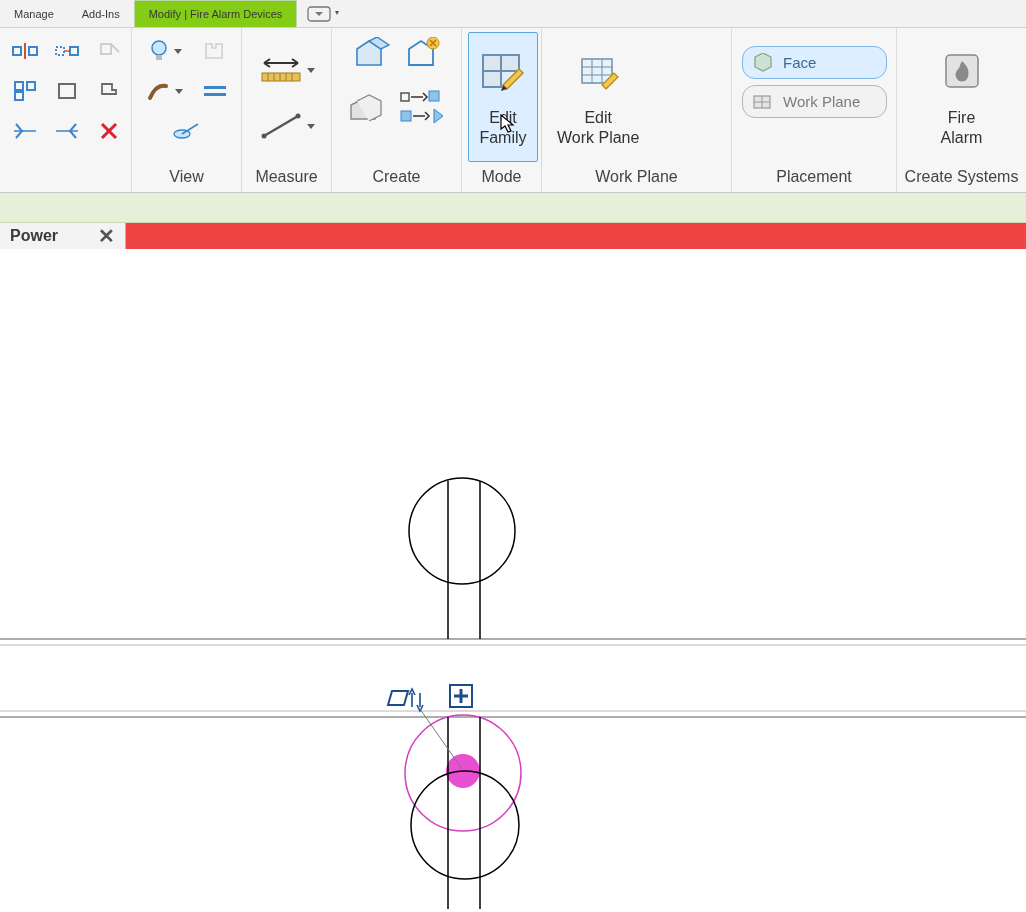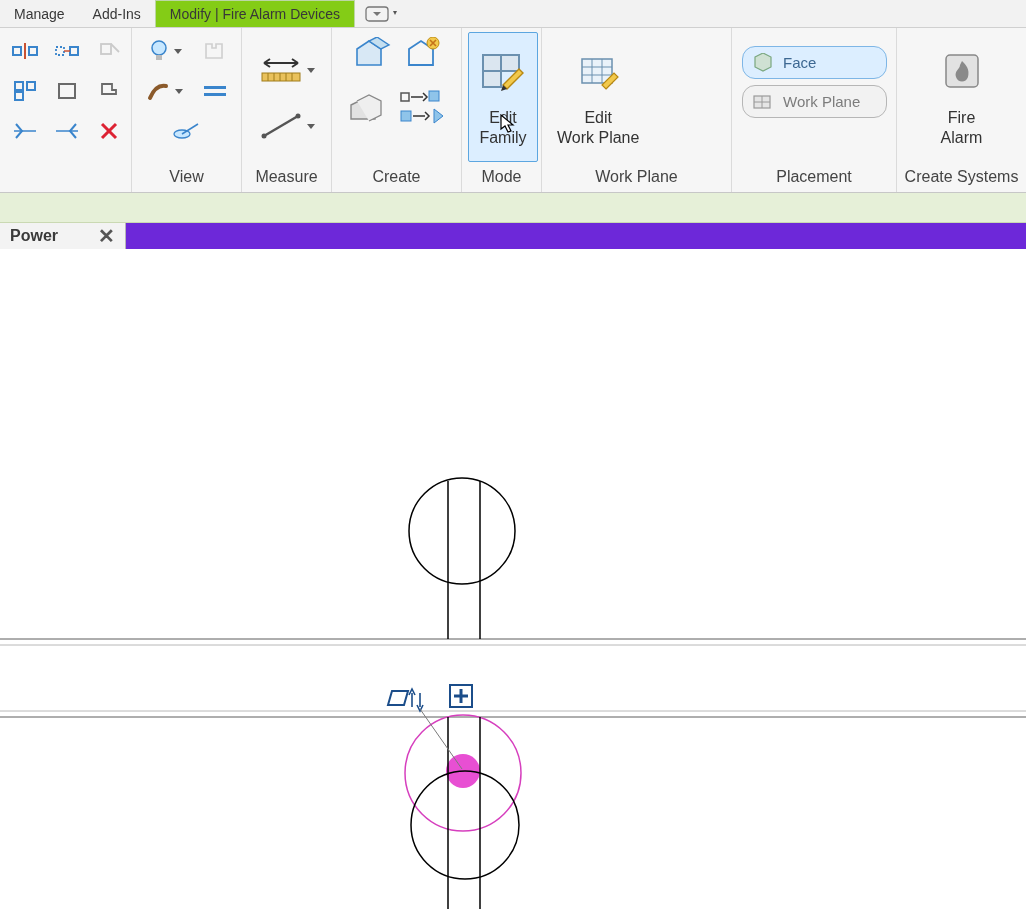--- a/index.html
+++ b/index.html
@@ -26,21 +26,21 @@
       border-bottom: 1px solid #d0d0d0;
       height: 28px;
       position: relative;
     }
     .tab {
       padding: 4px 14px;
       display: flex;
       align-items: center;
       cursor: pointer;
       background: #f2f2f2;
-      font-size: 14px;
+      font-size: 11px;
       color: #383838;
     }
     .tab.active {
       background: #84cc16;
       border: 1px solid #bcd6a5;
       border-bottom: none;
     }
     .tab-dropdown {
       display: flex;
       align-items: center;
@@ -158,21 +158,21 @@
     
     .options-bar {
       height: 30px;
       background: #e6f0d8;
       border-bottom: 1px solid #cad9b3;
     }
 
     
     .view-bar {
       height: 26px;
-      background: #6d28d9;
+      background: #ef4444;
       display: flex;
       align-items: stretch;
     }
     .view-tab {
       display: flex;
       align-items: center;
       background: #f3f3f3;
       padding: 0 10px;
       gap: 40px;
       border-right: 1px solid #b7b7b7;

